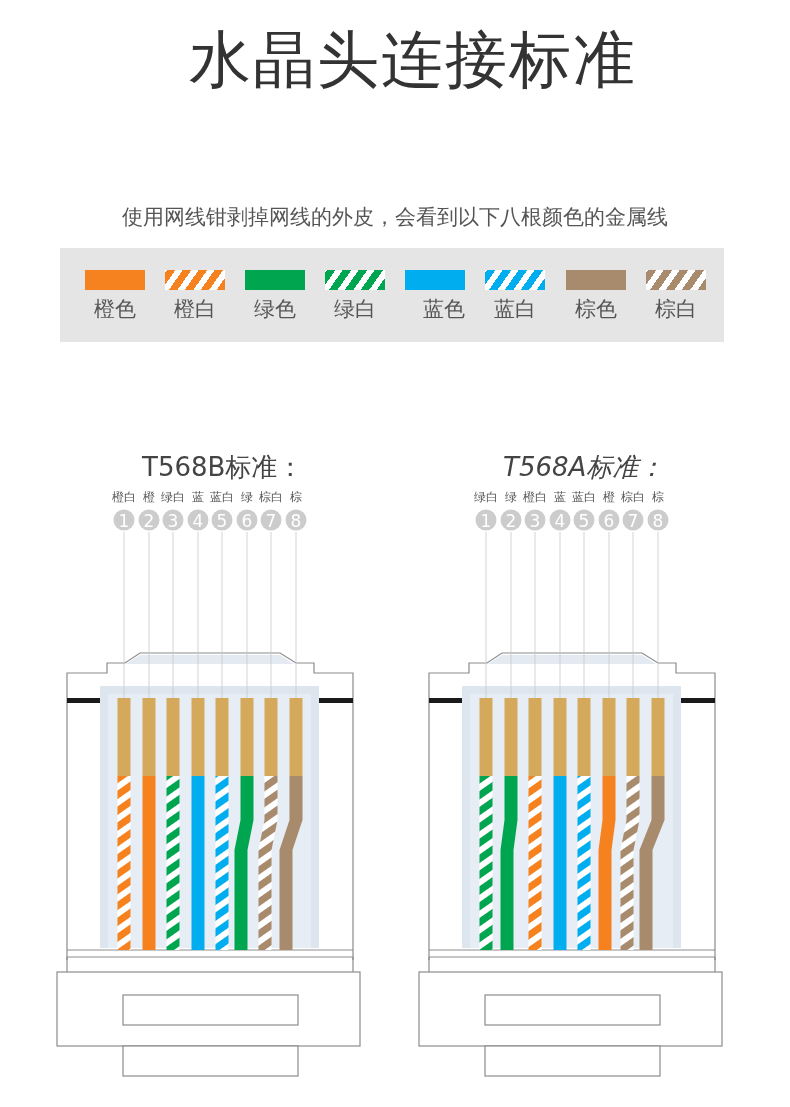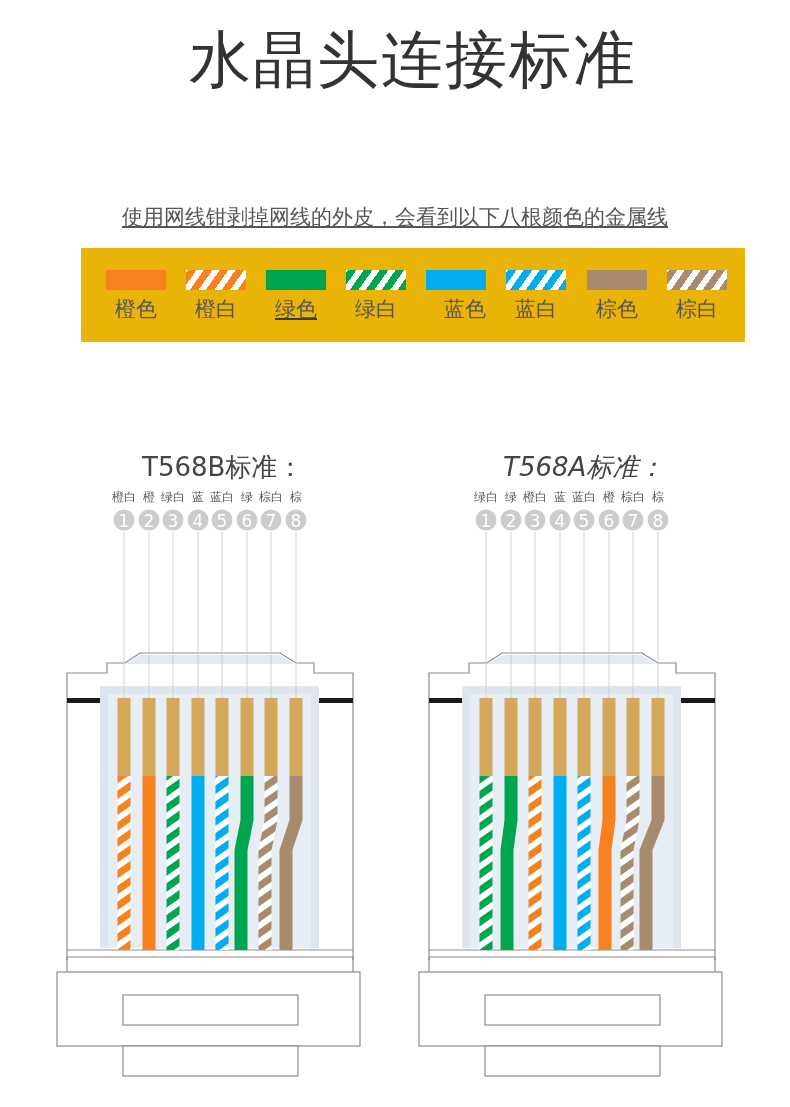--- a/index.html
+++ b/index.html
@@ -1,22 +1,22 @@
 <!DOCTYPE html>
 <html><head>
 <meta charset="utf-8">
 <style>
   html, body { margin: 0; padding: 0; background: #ffffff; }
   body { width: 790px; height: 1107px; position: relative; overflow: hidden;
          font-family: "DejaVu Sans", "Liberation Sans", sans-serif; color: #3a3a3a; }
   .title { position: absolute; left: 0; right: 0; top: 18px; text-align: center;
            font-size: 62px; letter-spacing: 2px; color: #333333; margin-left: 36px; }
   .subtitle { position: absolute; left: 0; right: 0; top: 203px; text-align: center;
-              font-size: 21px; color: #555555; text-decoration: underline; }
-  .legend { position: absolute; left: 81px; top: 248px; width: 664px; height: 94px; background: #eab308; }
+              font-size: 21px; color: #555555; }
+  .legend { position: absolute; left: 60px; top: 248px; width: 664px; height: 94px; background: #e5e5e5; }
   .legend-item { position: absolute; top: 22px; width: 60px; text-align: center; }
   .swatch { width: 60px; height: 20px; margin: 0 auto; }
   .legend-label { font-size: 21px; color: #555555; margin-top: 5px; white-space: nowrap; }
   .std-title { position: absolute; font-size: 26px; color: #444444; top: 450px; }
   .pin-label { position: absolute; top: 489px; font-size: 12px; color: #555555; white-space: nowrap; transform: translateX(-50%); }
   svg.diagram { position: absolute; left: 0; top: 0; }
 </style>
 </head>
 <body>
 
@@ -25,21 +25,21 @@
 
 <div class="legend" id="legend">
     <div class="legend-item" style="left: 25px;">
       <div class="swatch" style="background: rgb(245, 130, 31);"></div>
       <div class="legend-label">橙色</div>
     </div>
     <div class="legend-item" style="left: 105px;">
       <div class="swatch" style="background: repeating-linear-gradient(-55deg, rgb(245, 130, 31) 0px, rgb(245, 130, 31) 7px, rgb(255, 255, 255) 7px, rgb(255, 255, 255) 13px);"></div>
       <div class="legend-label">橙白</div>
     </div>
-    <div class="legend-item" style="left: 185px; text-decoration: underline;">
+    <div class="legend-item" style="left: 185px;">
       <div class="swatch" style="background: rgb(0, 165, 79);"></div>
       <div class="legend-label">绿色</div>
     </div>
     <div class="legend-item" style="left: 265px;">
       <div class="swatch" style="background: repeating-linear-gradient(-55deg, rgb(0, 165, 79) 0px, rgb(0, 165, 79) 7px, rgb(255, 255, 255) 7px, rgb(255, 255, 255) 13px);"></div>
       <div class="legend-label">绿白</div>
     </div>
     <div class="legend-item" style="left: 345px; text-align: right;">
       <div class="swatch" style="background: rgb(0, 174, 239);"></div>
       <div class="legend-label">蓝色</div>

